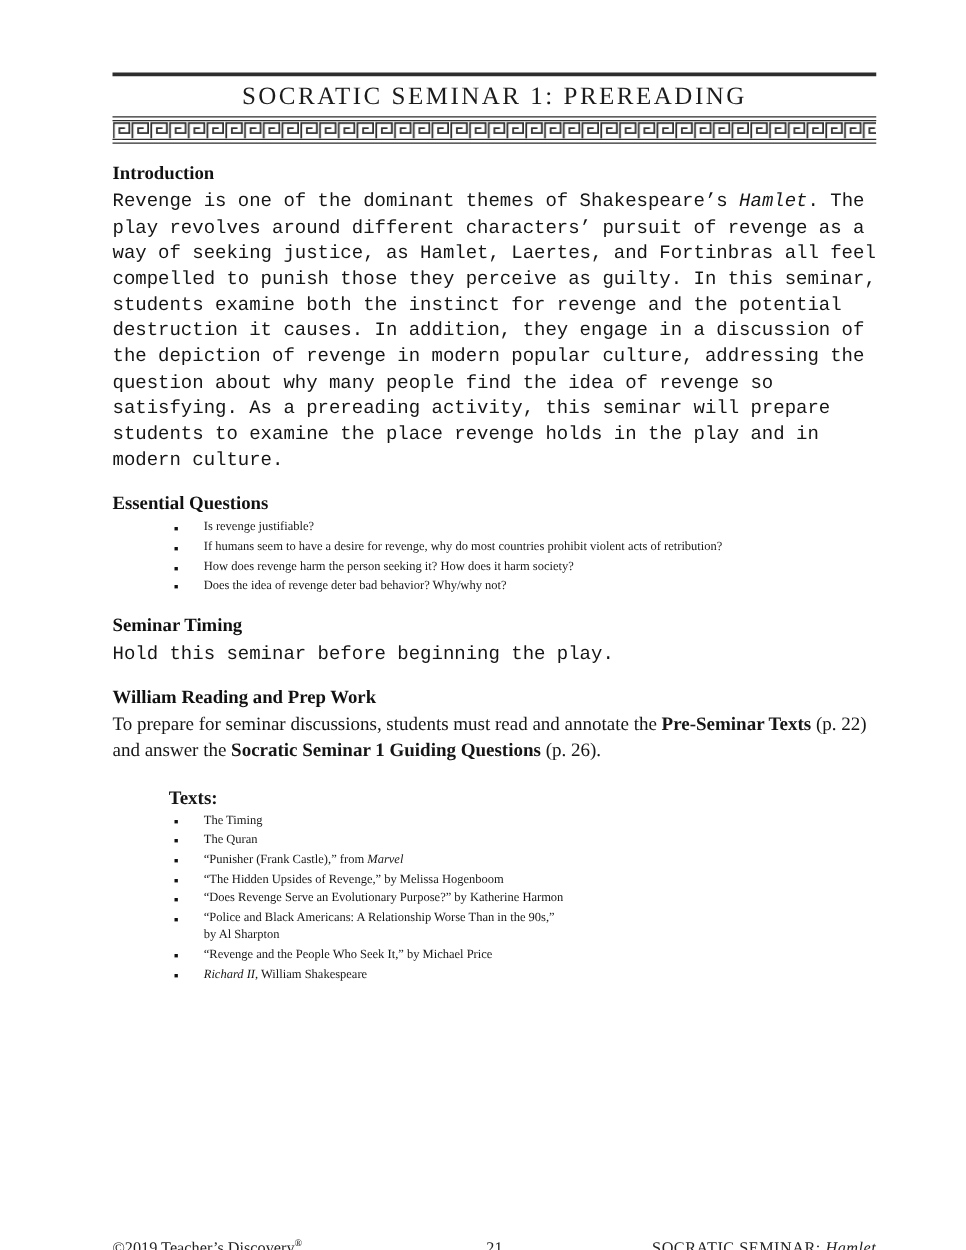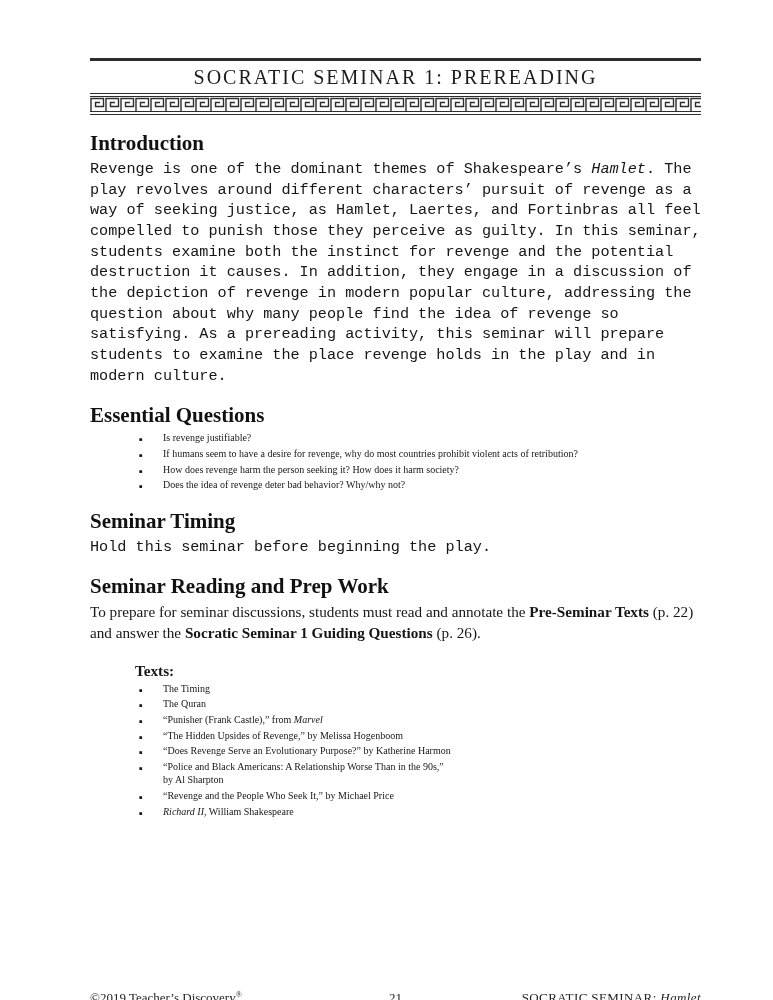--- a/index.html
+++ b/index.html
@@ -38,21 +38,21 @@
   .band{
     border-top:1px solid #2d2d2d;
     border-bottom:1px solid #2d2d2d;
     height:14px;
     overflow:hidden;
     line-height:0;
   }
   .band svg{display:block;}
   
   h2.sec{
-    font-size:21px;
+    font-size:15px;
     font-weight:700;
     margin:17px 0 3px 0;
     color:#111;
   }
   h2.first{margin-top:16px;}
   p.body{
     font-size:15.2px;
     line-height:1.36;
     margin:0;
   }
@@ -133,21 +133,21 @@
       <li>Does the idea of revenge deter bad behavior? Why/why not?</li>
     </ul>
   </section>
 
   <section>
     <h2 class="sec">Seminar Timing</h2>
     <p class="body indent">Hold this seminar before beginning the play.</p>
   </section>
 
   <section>
-    <h2 class="sec">Seminar Reading and Prep Work</h2>
+    <h2 class="sec">William Reading and Prep Work</h2>
     <p class="body"><span>To prepare for seminar discussions, students must read and annotate the </span><b>Pre-Seminar Texts</b><span> (p. 22) and answer the </span><b>Socratic Seminar 1 Guiding Questions</b><span> (p. 26).</span></p>
 
     <div class="texts-label">Texts:</div>
     <ul class="blist">
       <li><span>The Timing</span><em></em><span></span><span class="l2"></span></li>
       <li><span>The Quran</span><em></em><span></span><span class="l2"></span></li>
       <li><span>“Punisher (Frank Castle),” from </span><em>Marvel</em><span></span><span class="l2"></span></li>
       <li><span>“The Hidden Upsides of Revenge,” by Melissa Hogenboom</span><em></em><span></span><span class="l2"></span></li>
       <li><span>“Does Revenge Serve an Evolutionary Purpose?” by Katherine Harmon</span><em></em><span></span><span class="l2"></span></li>
       <li><span>“Police and Black Americans: A Relationship Worse Than in the 90s,”</span><em></em><span></span><span class="l2">by Al Sharpton</span></li>

